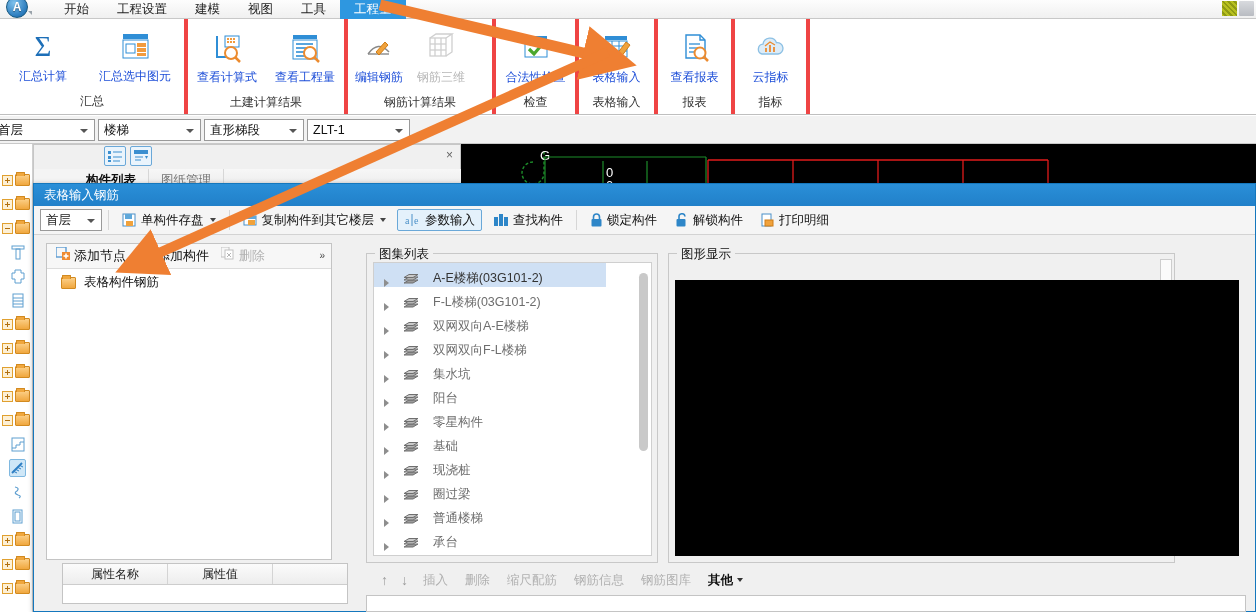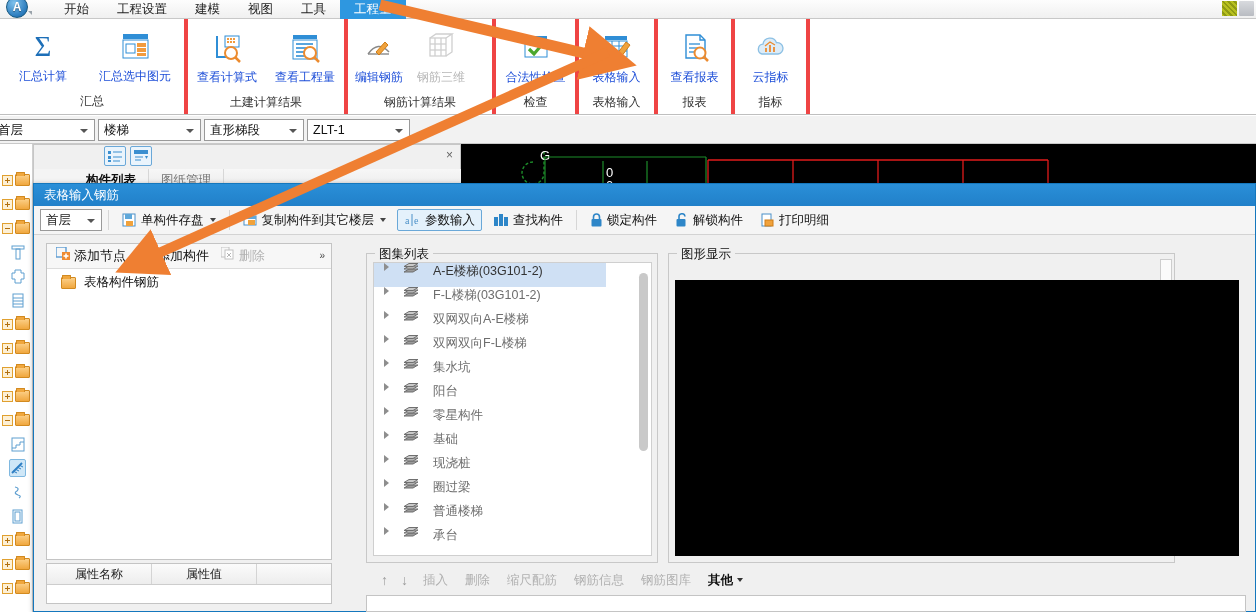--- a/index.html
+++ b/index.html
@@ -166,35 +166,35 @@
     height: 25px; background: #f7f7f7; border-bottom: 1px solid #dcdcdc;
     display: flex; align-items: center; padding-left: 4px; gap: 2px; position: relative;
   }
   .mini-btn { display:flex; align-items:flex-start; gap:4px; height:20px; padding:0 4px; font-size:13px; color:#111;
               border:1px solid transparent; border-radius:2px; white-space:nowrap; }
   .mini-btn.dis { color: #b2b2b2; }
   .chev { position:absolute; right:8px; top:6px; font-size:10px; color:#444; letter-spacing:-2px; }
   .tree-row { display:flex; align-items:center; gap:5px; padding:5px 0 0 14px; font-size:12.5px; color:#111; }
 
   .proptable {
-    position: absolute; left: 12px; top: 328px; width: 286px; height: 41px;
+    position: absolute; left: 28px; top: 328px; width: 286px; height: 41px;
     border: 1px solid #c4c4c4; background: #fff;
   }
   .prop-head { display:flex; height:21px; background:linear-gradient(#fbfbfb,#ededed); border-bottom:1px solid #cdcdcd; }
   .prop-th { flex:none; text-align:center; line-height:20px; font-size:12px; color:#222; border-right:1px solid #d4d4d4; }
 
   
   .groupbox { position: absolute; border: 1px solid #c8c8c8; }
   .gb-legend {
     position: absolute; top: -8px; left: 8px; background: #f0f0f0; padding: 0 4px;
     font-size: 12.5px; color: #111;
   }
   .atlasbox { left: 332px; top: 18px; width: 292px; height: 310px; }
   .atlas-inner { position:absolute; left:6px; top:8px; width:279px; height:294px; background:#fff; border:1px solid #cfcfcf; overflow:hidden; }
-  .atlas-row { height: 24px; display:flex; align-items:flex-start; gap:14px; padding-left: 10px; font-size:12.5px; color:#6d6d6d; }
+  .atlas-row { height: 24px; display:flex; align-items:flex-end; gap:14px; padding-left: 10px; font-size:12.5px; color:#6d6d6d; }
   .atlas-row.sel { background: #cfe0f4; color:#333; width: 232px; }
   .tri { width:0;height:0;border-top:4px solid transparent;border-bottom:4px solid transparent;border-left:5px solid #8e8e8e; flex:none;}
   .bookico { width:16px;height:13px;flex:none;position:relative; }
   .sbar { position:absolute; right:3px; top:10px; width:9px; height:178px; background:#c9c9c9; border-radius:5px; }
   .sbar-track { position:absolute; right:3px; top:6px; width:9px; height:282px; background:#fff; }
 
   .graphbox { left: 634px; top: 18px; width: 507px; height: 310px; text-decoration: underline; }
   .graph-inner { position:absolute; left:6px; top:26px; width:564px; height:276px; background:#000; }
   .graph-sb { position:absolute; right:2px; top:5px; width:12px; height:23px; background:#fbfbfb; border:1px solid #cdcdcd; }
 

